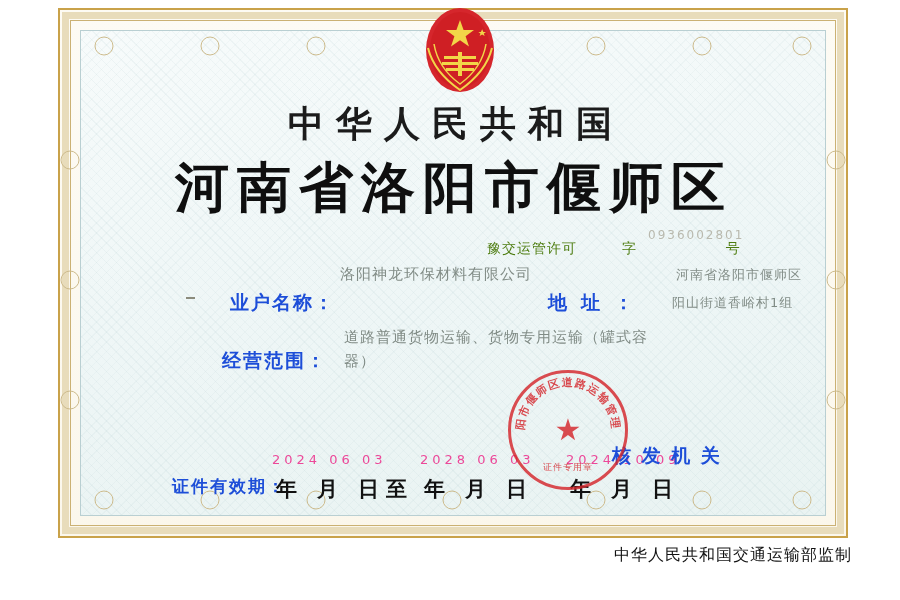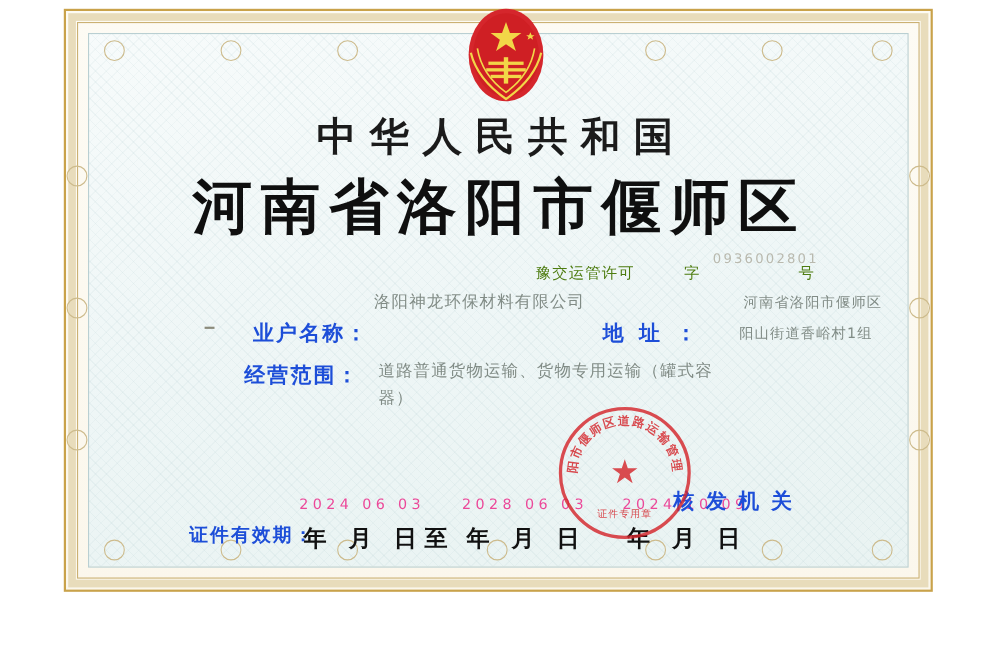--- a/index.html
+++ b/index.html
@@ -144,21 +144,21 @@
   .lbl {
     position: absolute;
     font-size: 19px;
     font-weight: bold;
     color: #1d4ed8;
     letter-spacing: 2px;
     z-index: 5;
   }
   .lbl-name   { left: 230px; top: 290px; }
   .lbl-addr   { left: 548px; top: 290px; letter-spacing: 14px; }
-  .lbl-scope  { left: 222px; top: 328px; }
+  .lbl-scope  { left: 222px; top: 348px; }
   .lbl-issuer { left: 612px; top: 443px; }
   .lbl-valid  { left: 172px; top: 475px; font-size: 17px; letter-spacing: 2px; }
 
   
   .val {
     position: absolute;
     font-size: 15px;
     color: #6f7a73;
     letter-spacing: 1px;
     z-index: 5;
@@ -351,14 +351,15 @@
         <path id="arcTop" d="M 16 60 A 44 44 0 0 1 104 60"></path>
       </defs>
       <text font-size="11" fill="#d5262c" font-weight="bold" letter-spacing="1.6">
         <textPath href="#arcTop" startOffset="50%" text-anchor="middle">洛阳市偃师区道路运输管理局</textPath>
       </text>
     </svg>
     <div class="seal-star">★</div>
     <div class="seal-bottom">证件专用章</div>
   </div>
 
+  <div class="footer">中华人民共和国交通运输部监制</div>
 
 </div>
 
 </body></html>

